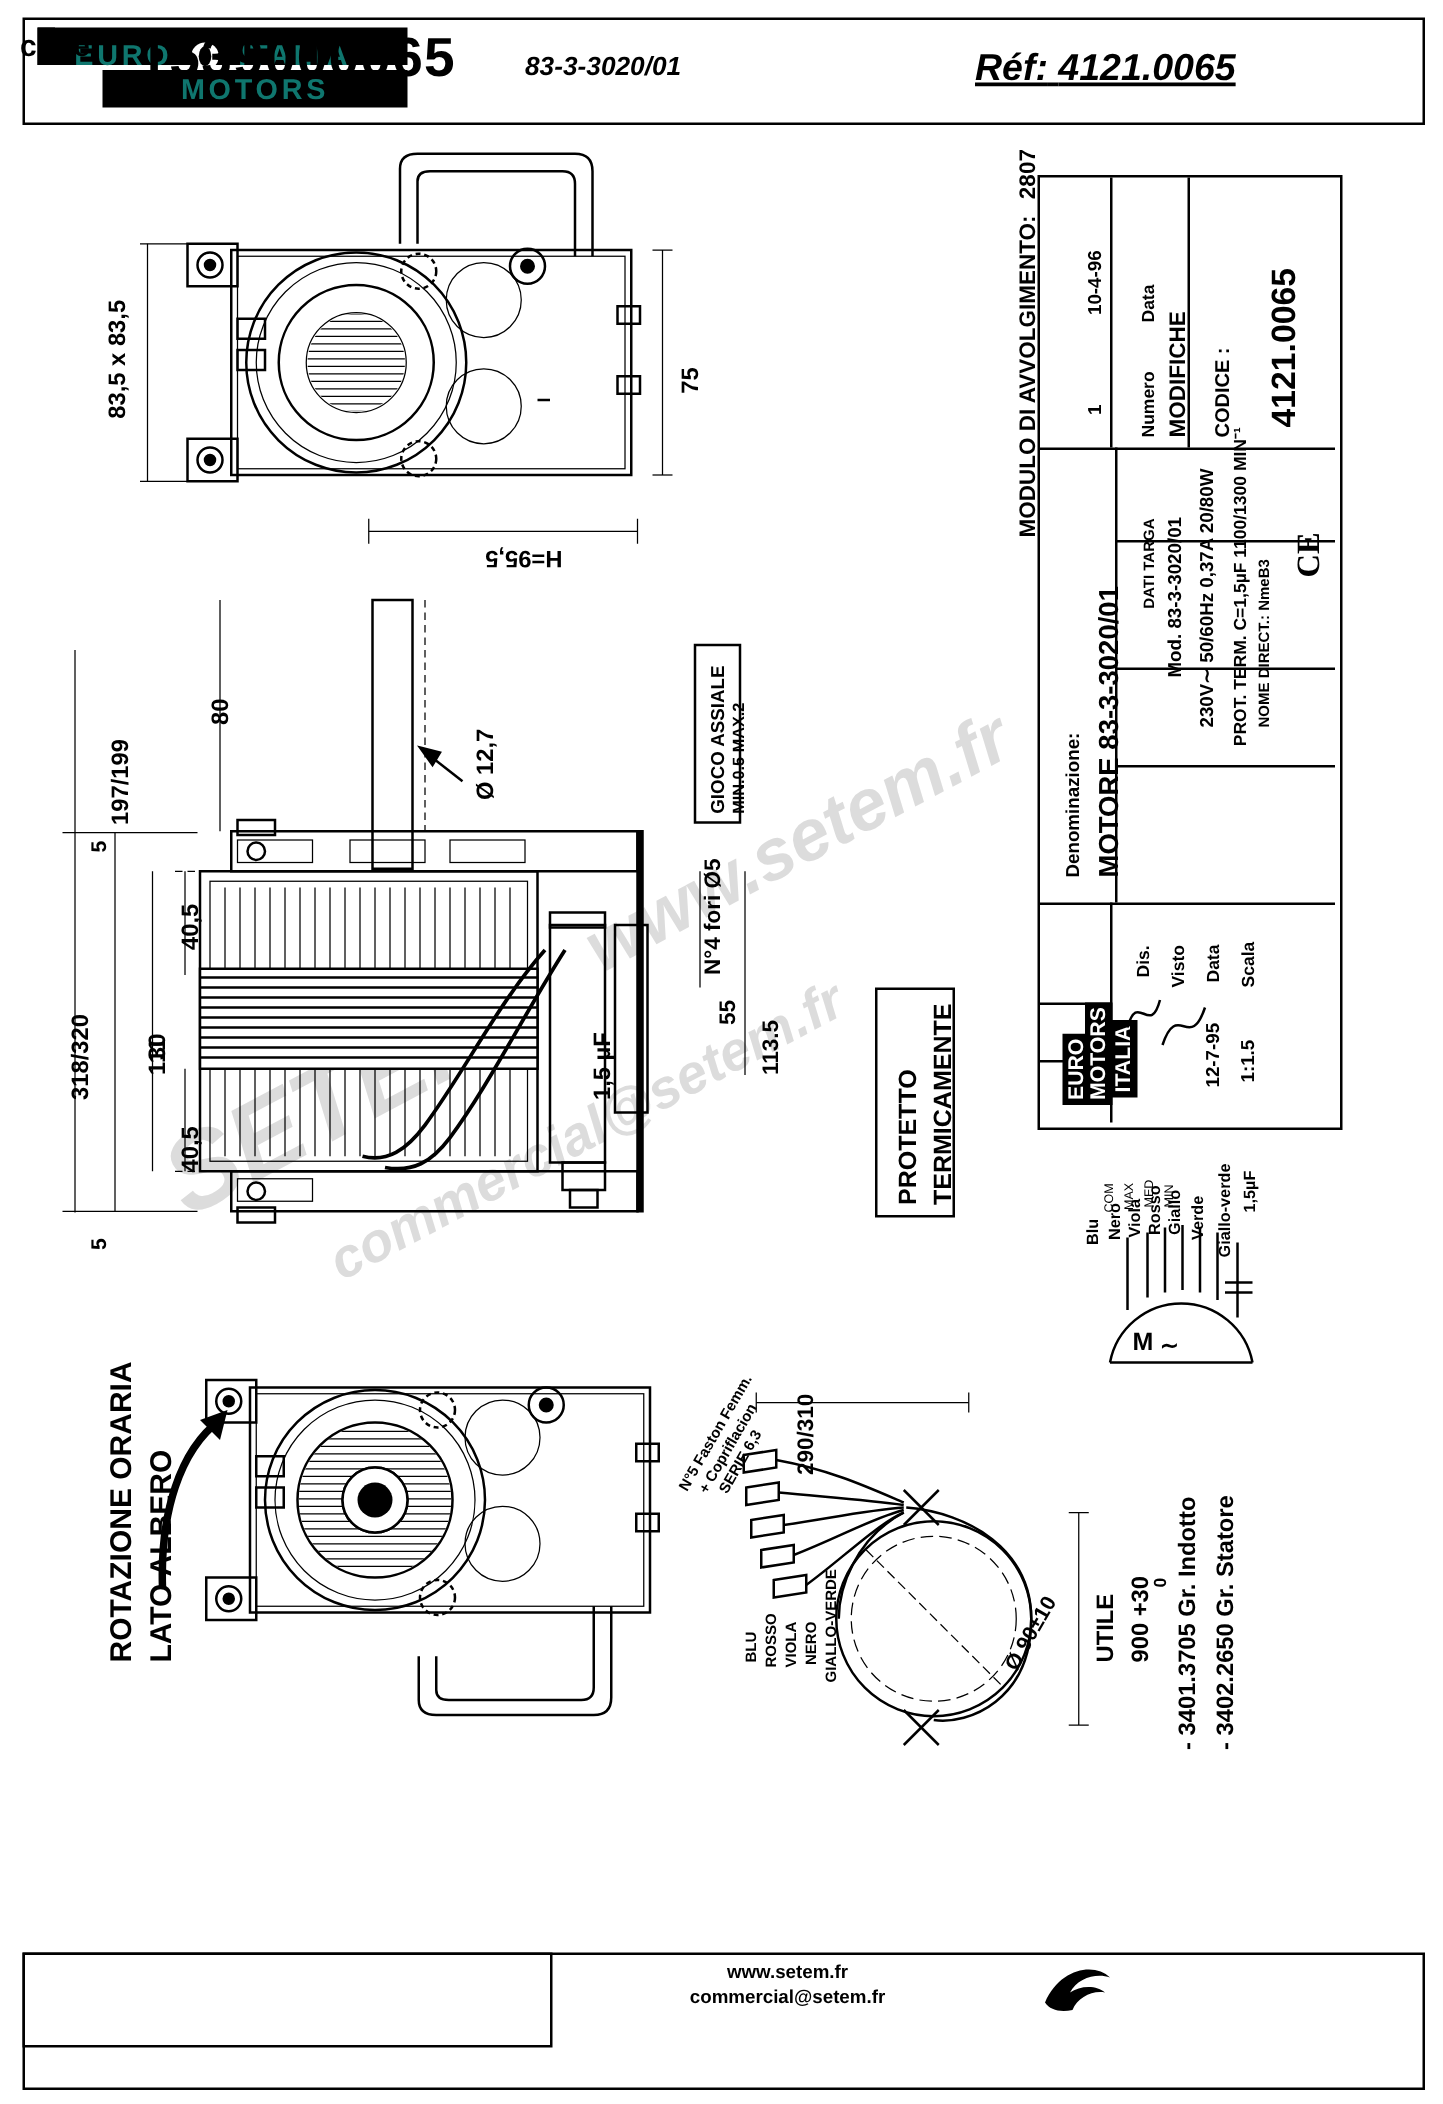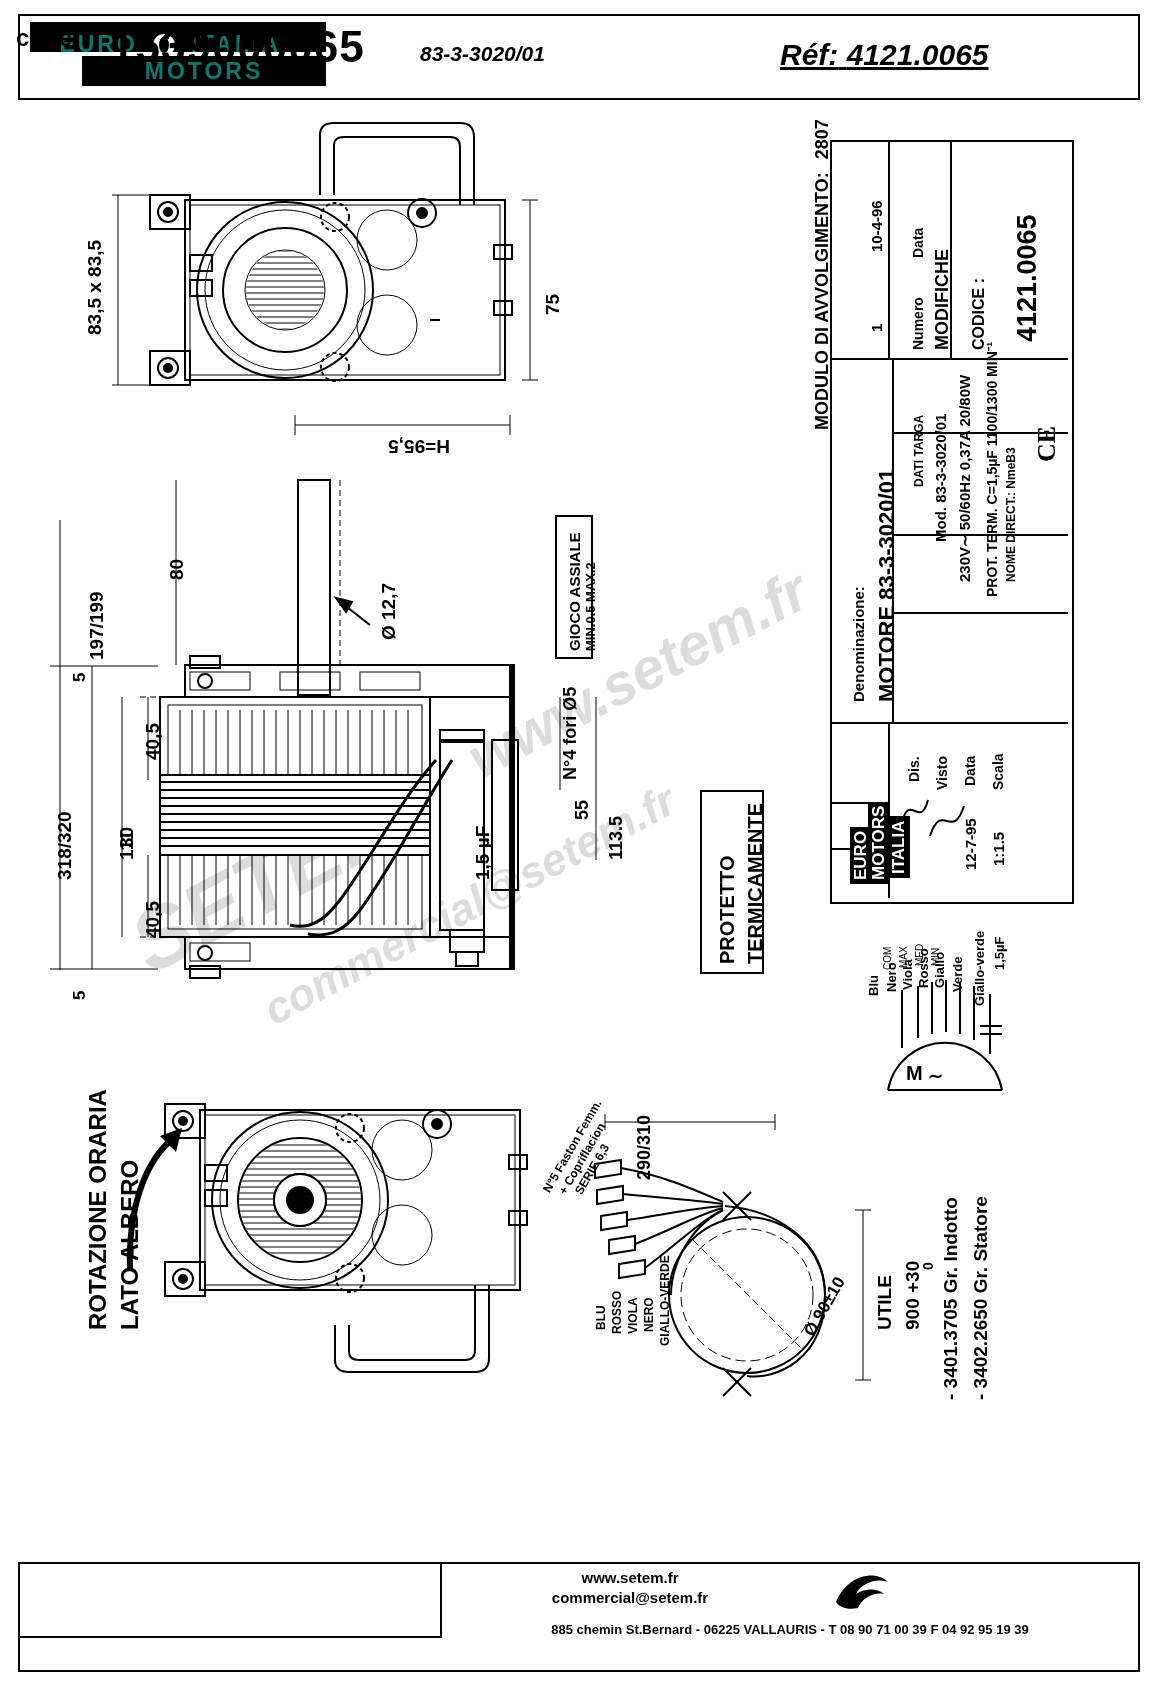--- a/index.html
+++ b/index.html
@@ -480,21 +480,20 @@
   <div class="t b" style="left:970px;top:1400px;font-size:19px;transform:rotate(-90deg);transform-origin:0 0;">- 3402.2650  Gr. Statore</div>
 
   <div id="ftr"></div>
   <div id="codebox"></div>
   <div id="codelbl" class="t">code:</div>
   <div id="codeval" class="t">1539000065</div>
   <div id="ftrweb">
     <div>www.setem.fr</div>
     <div>commercial@setem.fr</div>
   </div>
-  <div id="ftraddr" class="t" style="white-space:normal;">885 chemin St.Bernard  -   06225 VALLAURIS  -  T 08 90 71 00 39   F 04 92 95 19 39</div>
   <div id="setemlogo">
     <svg width="270" height="46" viewBox="0 0 270 46">
       <path d="M6 34 C 18 6, 46 2, 58 14 C 48 10, 32 14, 26 26 C 34 20, 48 20, 54 26 C 44 24, 32 30, 28 40 C 18 42, 10 40, 6 34 Z" fill="#000"></path>
     </svg>
 
   </div>
 
 </div>
 
 </body></html>

